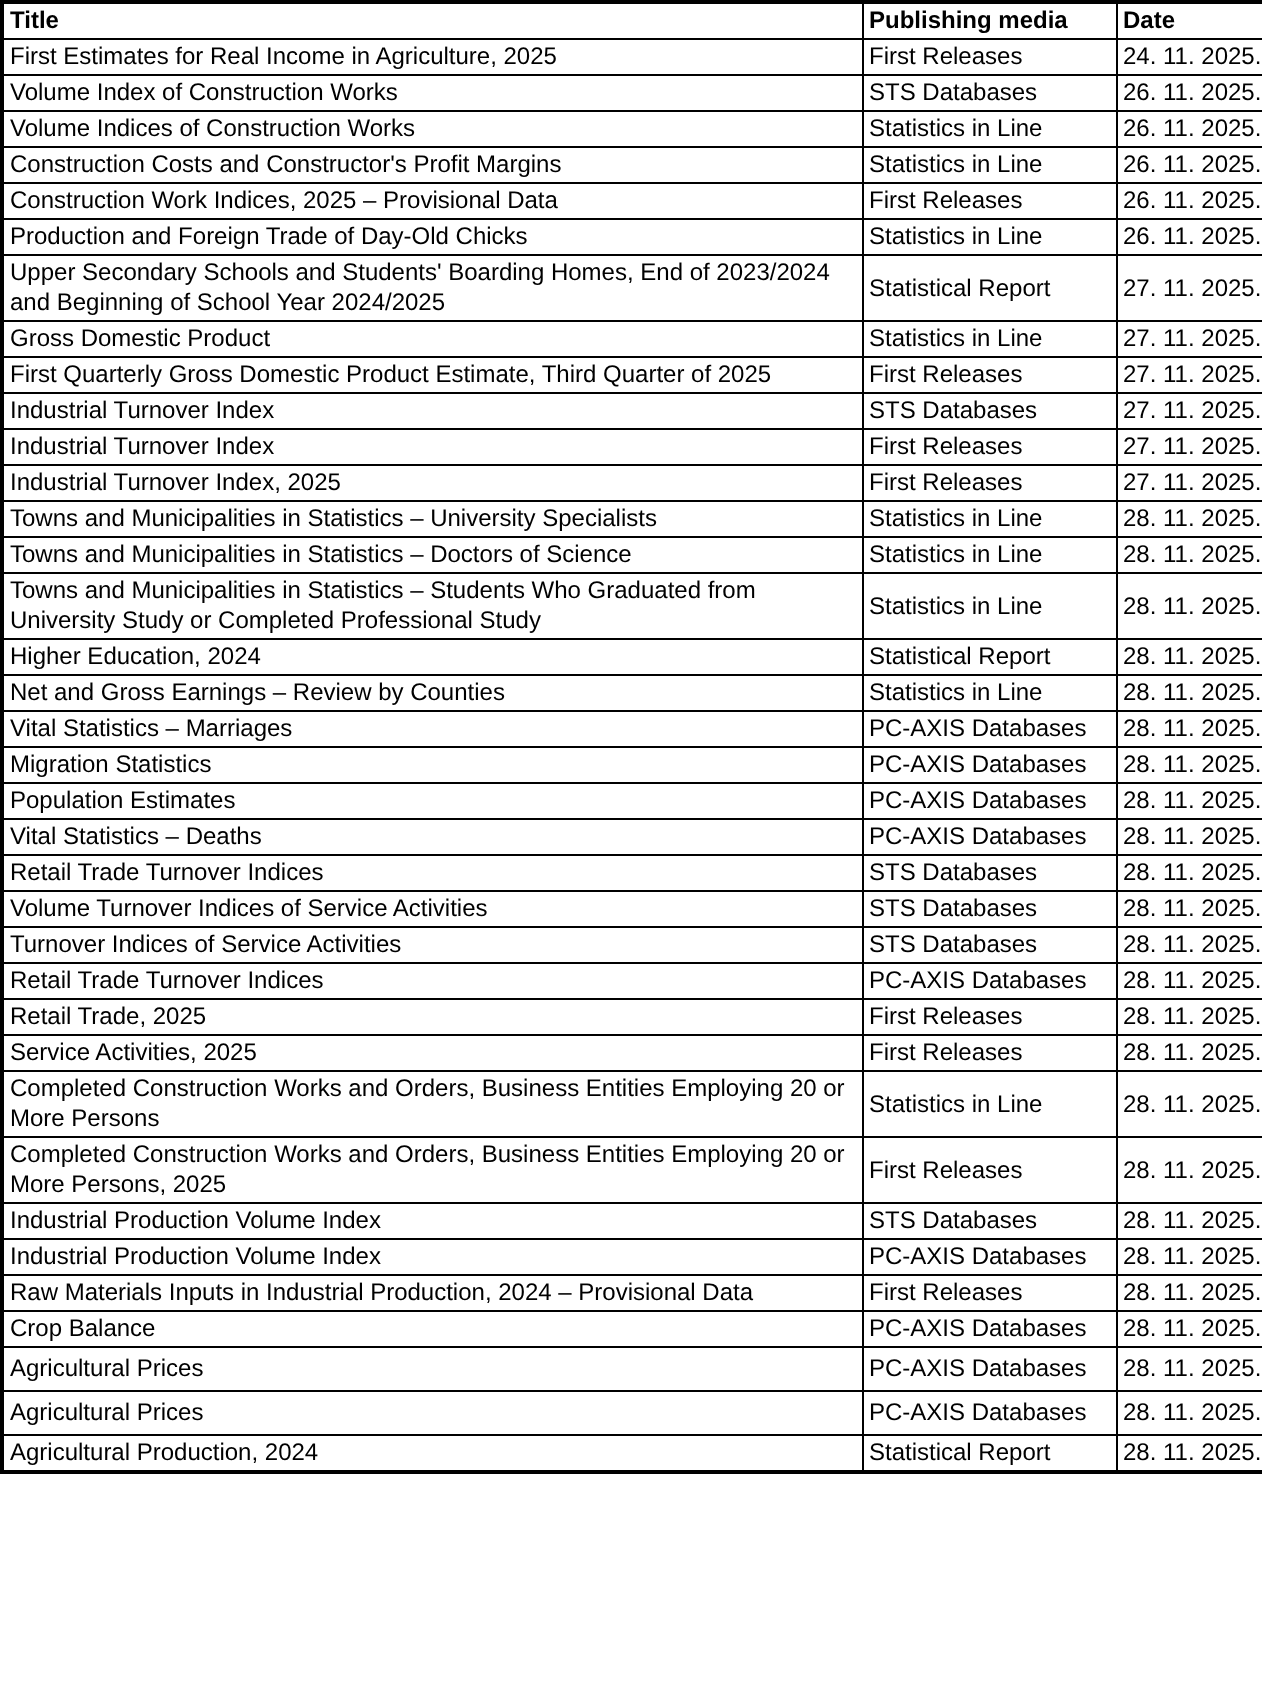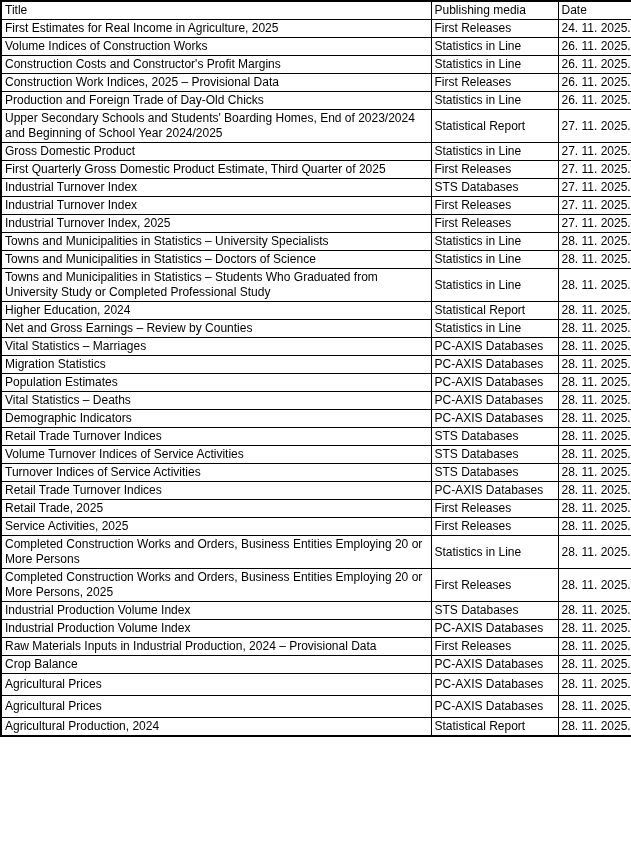--- a/index.html
+++ b/index.html
@@ -24,21 +24,21 @@
     line-height: 15px;
     padding: 1px 3px;
     vertical-align: middle;
     text-align: left;
     overflow: hidden;
   }
   .release-table col.col-title { width: 430px; }
   .release-table col.col-media { width: 127px; }
   .release-table col.col-date  { width: 74px;  }
   .release-table thead tr { height: 18px; }
-  .release-table thead th { font-weight: normal; }
+  .release-table thead th { font-weight: bold; }
   .release-table tbody tr { height: 17px; }
   
   .release-table tbody tr:nth-child(34),
   .release-table tbody tr:nth-child(35) { height: 22px; }
   .release-table td.cell-date {
     white-space: nowrap;
     padding: 1px 13px 1px 3px;
   }
   .release-table td.cell-media { white-space: nowrap; }
 </style>
@@ -58,20 +58,25 @@
       <th>Date</th>
     </tr>
   </thead>
   <tbody>
   <tr>
     <td class="cell-title">First Estimates for Real Income in Agriculture, 2025</td>
     <td class="cell-media">First Releases</td>
     <td class="cell-date">24. 11. 2025.</td>
   </tr>
 
+  <tr>
+    <td class="cell-title">Volume Index of Construction Works</td>
+    <td class="cell-media">STS Databases</td>
+    <td class="cell-date">26. 11. 2025.</td>
+  </tr>
 
   <tr>
     <td class="cell-title">Volume Indices of Construction Works</td>
     <td class="cell-media">Statistics in Line</td>
     <td class="cell-date">26. 11. 2025.</td>
   </tr>
 
   <tr>
     <td class="cell-title">Construction Costs and Constructor's Profit Margins</td>
     <td class="cell-media">Statistics in Line</td>
@@ -175,25 +180,20 @@
     <td class="cell-media">PC-AXIS Databases</td>
     <td class="cell-date">28. 11. 2025.</td>
   </tr>
 
   <tr>
     <td class="cell-title">Vital Statistics – Deaths</td>
     <td class="cell-media">PC-AXIS Databases</td>
     <td class="cell-date">28. 11. 2025.</td>
   </tr>
 
-  <tr>
-    <td class="cell-title">Demographic Indicators</td>
-    <td class="cell-media">PC-AXIS Databases</td>
-    <td class="cell-date">28. 11. 2025.</td>
-  </tr>
 
 
   <tr>
     <td class="cell-title">Retail Trade Turnover Indices</td>
     <td class="cell-media">STS Databases</td>
     <td class="cell-date">28. 11. 2025.</td>
   </tr>
 
   <tr>
     <td class="cell-title">Volume Turnover Indices of Service Activities</td>

